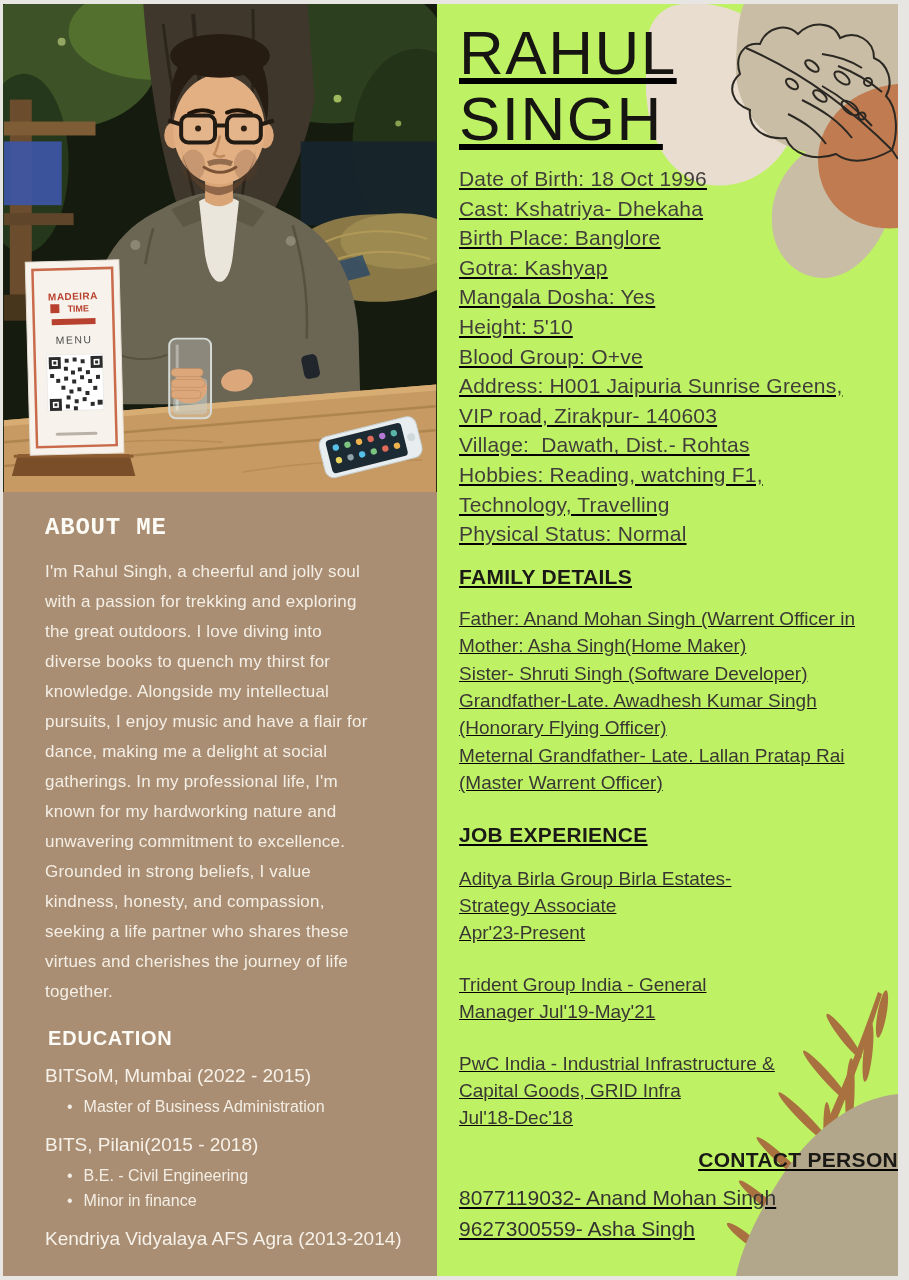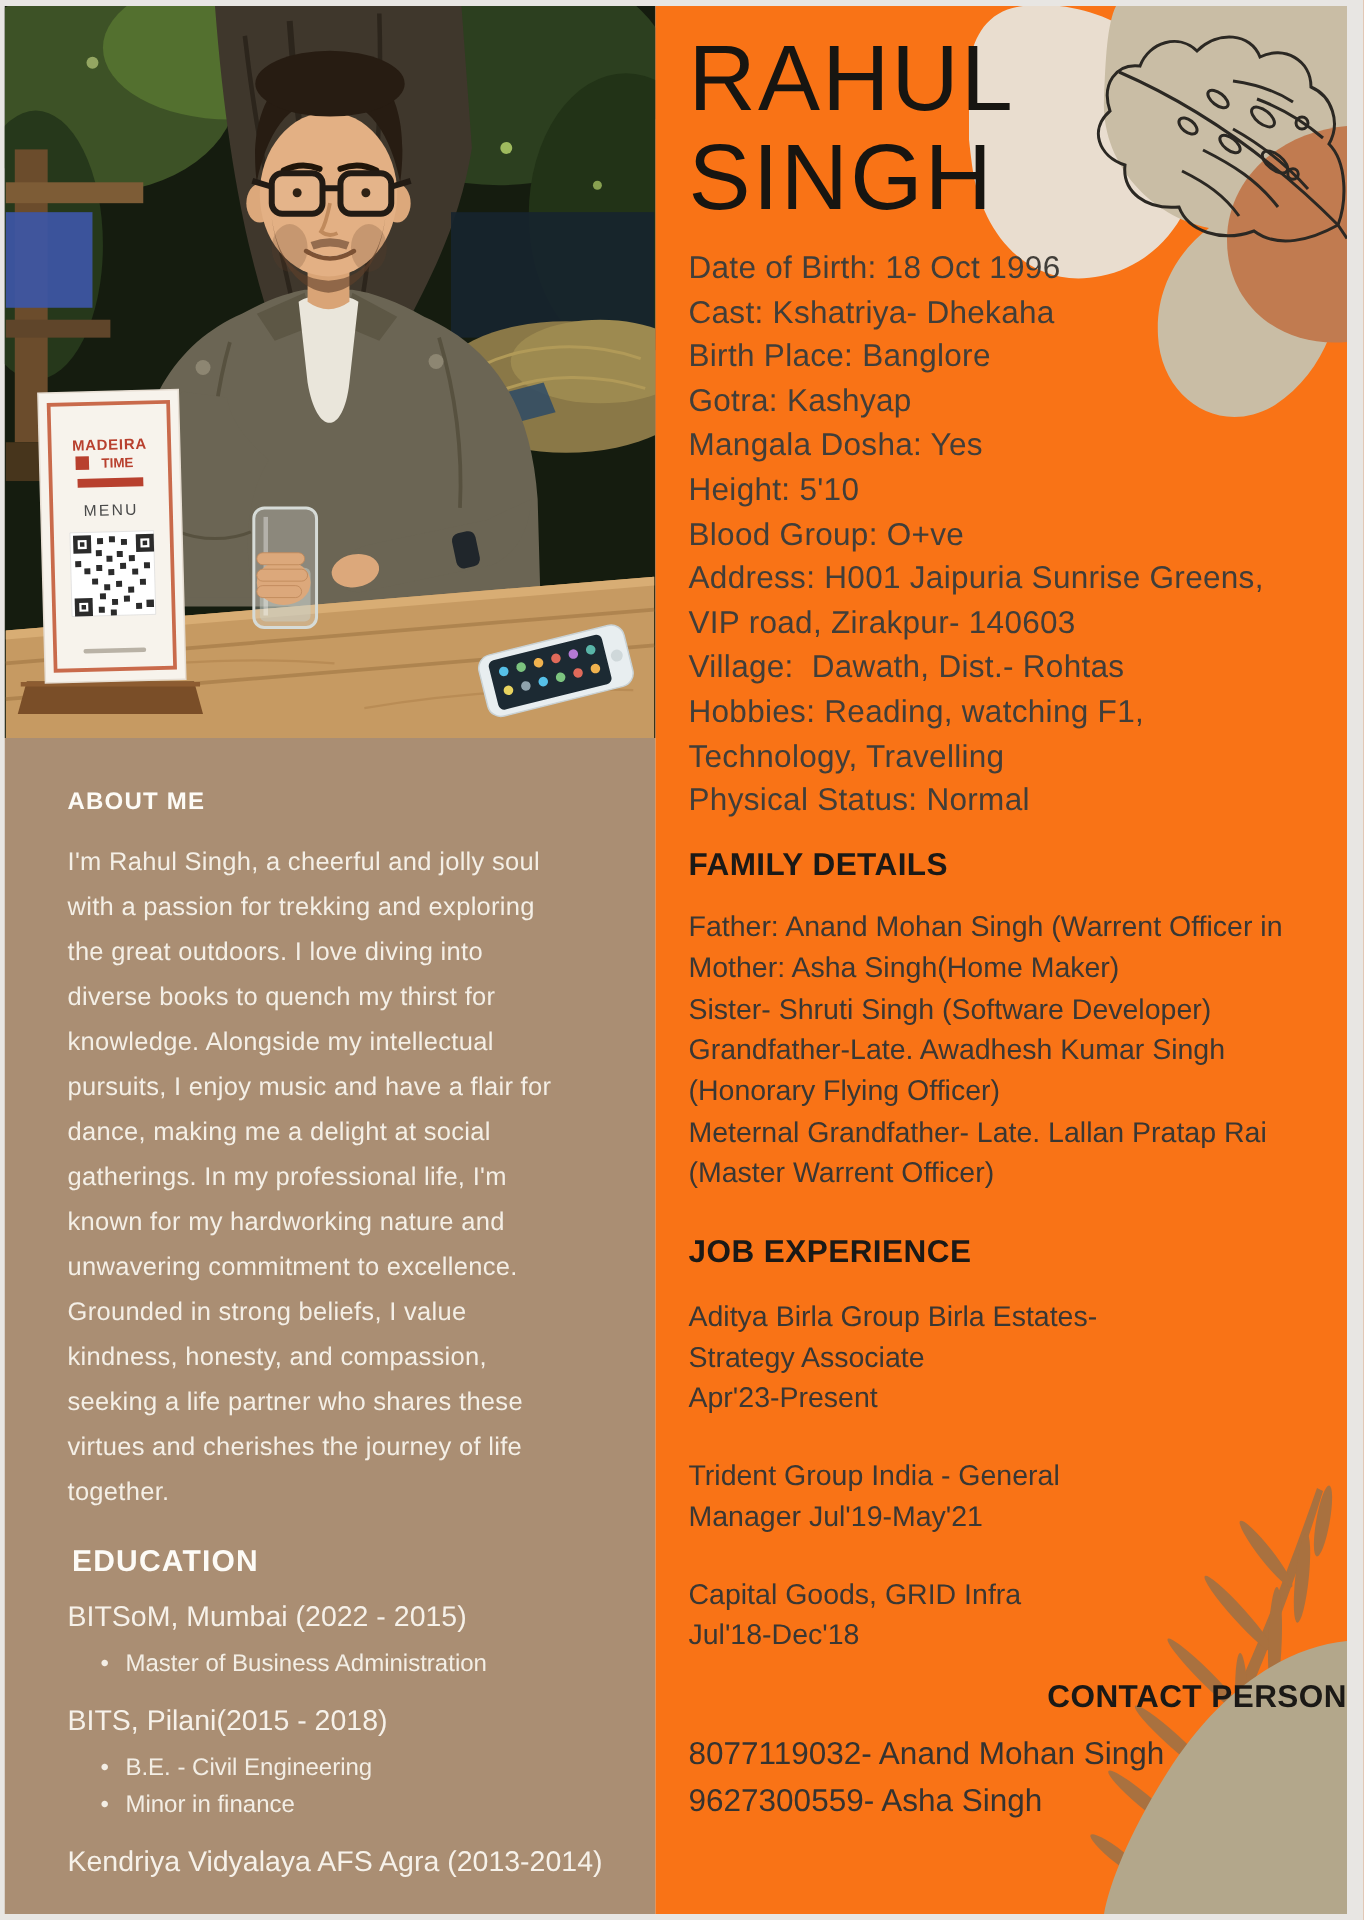--- a/index.html
+++ b/index.html
@@ -4,29 +4,29 @@
 <style>
   html,body{margin:0;padding:0;background:#d8d6d3;}
   .page{position:relative;width:909px;height:1280px;background:#e8e6e3;overflow:hidden;
         font-family:"Liberation Sans",sans-serif;}
   .sheet{position:absolute;left:3px;top:4px;width:895px;height:1272px;display:flex;overflow:hidden;}
   
   .left-col{width:434px;display:flex;flex-direction:column;flex:none;}
   .photo{height:488px;flex:none;background:#1a2112;position:relative;overflow:hidden;}
   .photo svg{display:block;width:100%;height:100%;}
   .brown-panel{flex:1;background:#aa8e73;padding:18px 12px 0 42px;overflow:hidden;}
-  .about-title{font-size:16px;font-weight:700;color:#fdfbf6;letter-spacing:.8px;margin:16px 0 16px 0;}
+  .about-title{font-size:24px;font-weight:700;color:#fdfbf6;letter-spacing:.8px;margin:4px 0 16px 0;font-family:Liberation Mono, monospace;}
   .about-text{font-size:17px;line-height:30px;letter-spacing:.2px;color:#f4efe6;width:334px;margin:0;}
   .edu-title{font-size:20px;font-weight:700;color:#fdfbf6;letter-spacing:.8px;margin:20px 0 8px 3px;}
   .edu-school{font-size:19px;line-height:28px;color:#f6f1e9;margin-top:12px;white-space:nowrap;}
   .edu-bullets{list-style:none;margin:5px 0 0 0;padding:0 0 0 22px;}
   .edu-bullets li{font-size:16px;line-height:23.5px;color:#f3eee5;margin-bottom:2px;}
   .edu-bullets li::before{content:"\2022";margin-right:11px;}
   
-  .right-col{flex:1;background:#f97316;position:relative;overflow:hidden;}
+  .right-col{flex:1;background:#bef264;position:relative;overflow:hidden;text-decoration:underline;}
   .decor{position:absolute;pointer-events:none;z-index:0;}
   .decor.top{top:0;right:0;}
   .decor.bottom{bottom:0;right:0;}
   .rc-content{position:relative;z-index:1;padding:0 0 0 22px;}
   .name{margin:16px 0 0 0;font-size:62px;line-height:66px;font-weight:500;color:#171511;letter-spacing:1.5px;}
   .name span{display:block;}
   .details{margin-top:12px;}
   .pd-line{font-size:21px;line-height:29.6px;color:#413e39;letter-spacing:.2px;white-space:pre;}
   .section-title{font-size:21px;font-weight:700;color:#1b1916;letter-spacing:.3px;margin:0;}
   .t-family{margin:16px 0 16px 0;}
@@ -349,20 +349,21 @@
             <div>
 
             <div class="job-line">Trident Group India - General</div>
                 <div class="job-line">Manager Jul'19-May'21</div>
               </div>
           </div>
 
           <div class="job-entry">
             <div>
 
+            <div class="job-line">PwC India - Industrial Infrastructure &amp;</div>
                 <div class="job-line">Capital Goods, GRID Infra</div>
                 <div class="job-line">Jul'18-Dec'18</div>
               </div>
           </div>
         </div>
 
       <h2 class="section-title t-contact">CONTACT PERSON</h2>
       <div>
 
       <div class="contact-line">8077119032- Anand Mohan Singh</div>

